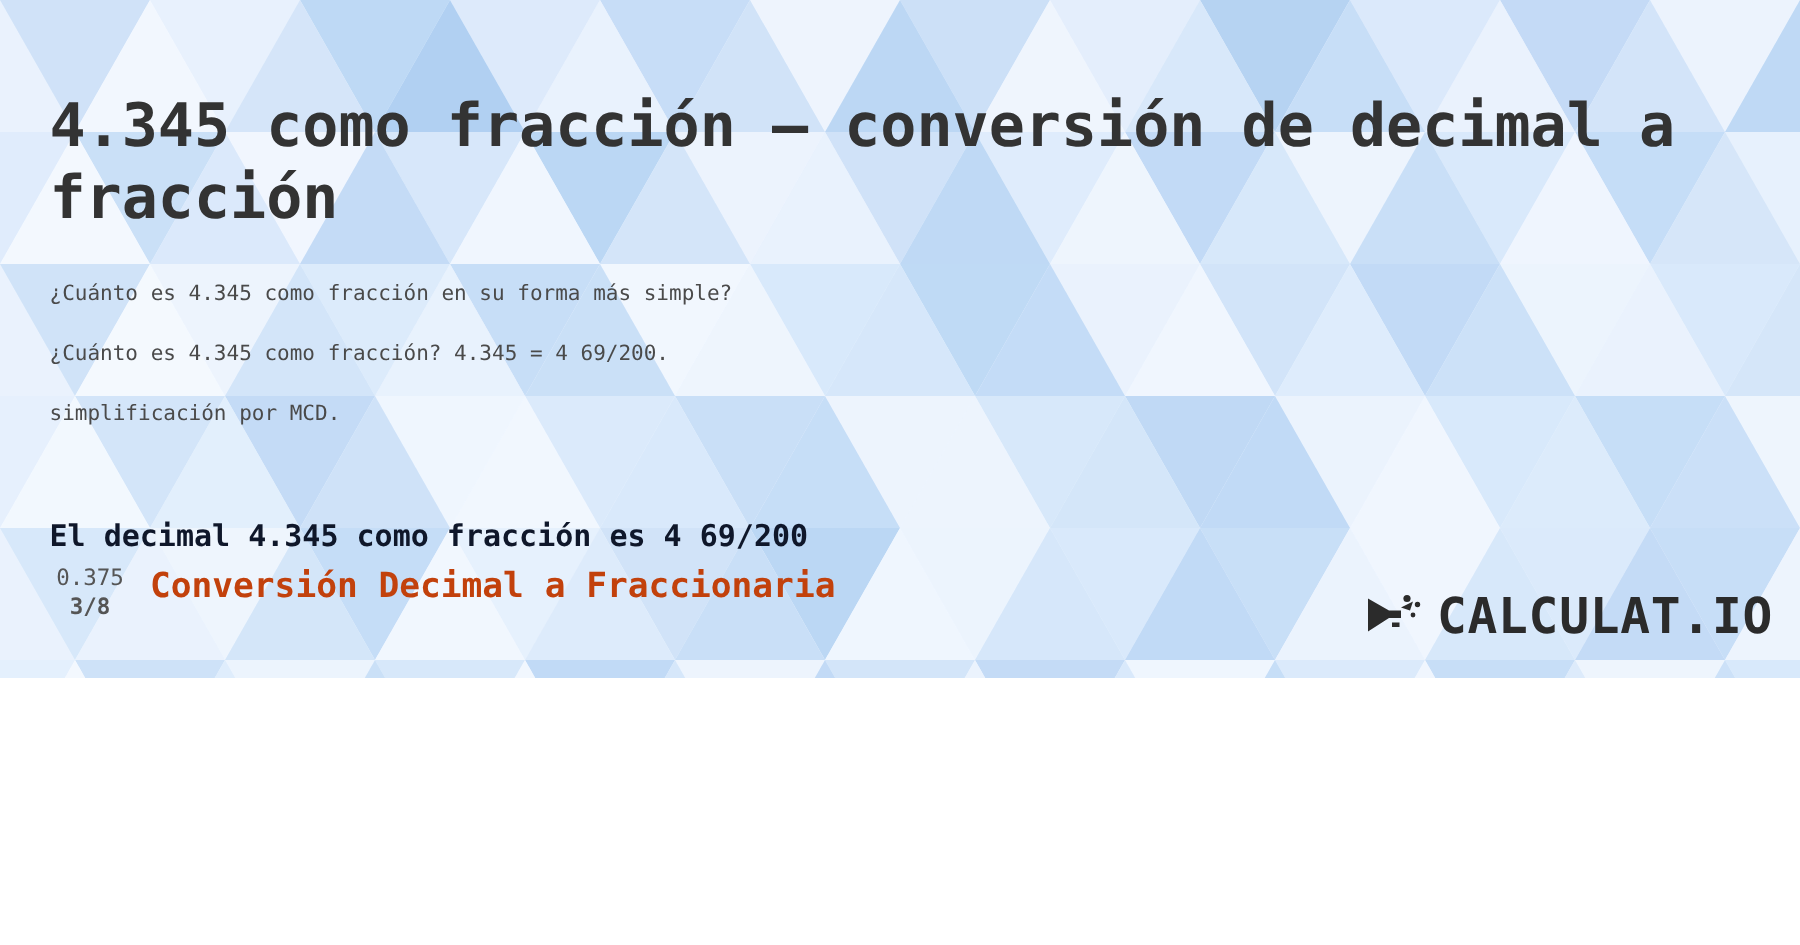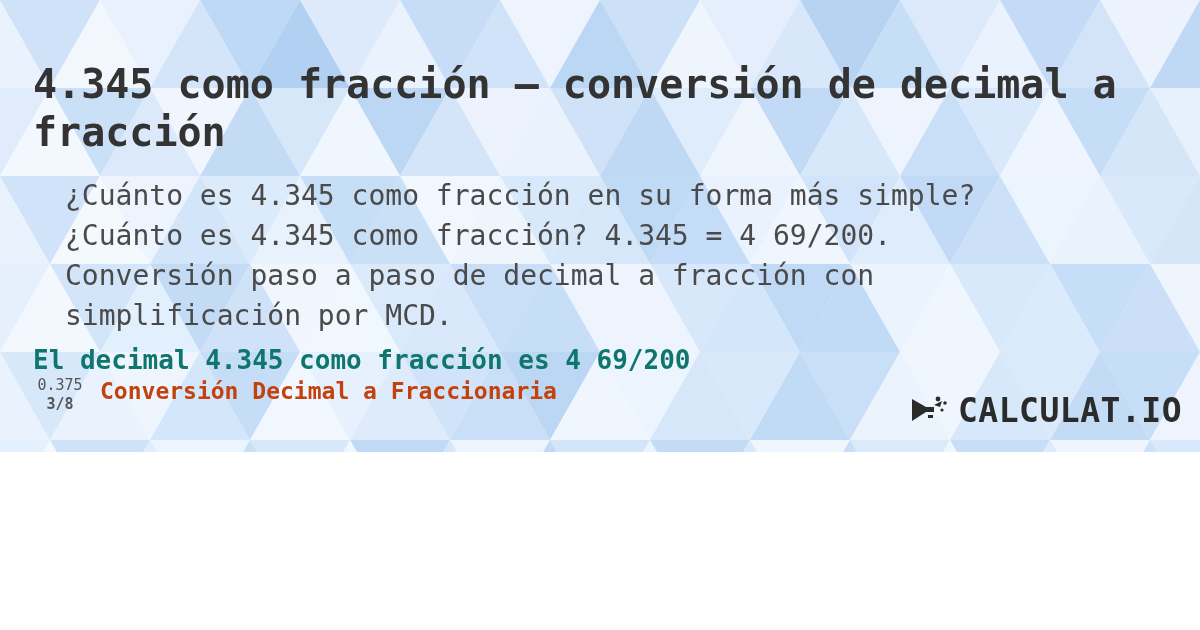--- a/index.html
+++ b/index.html
@@ -42,33 +42,32 @@
     line-height: 48px;
     font-weight: bold;
     color: #333333;
     letter-spacing: 0px;
   }
   .lead {
     position: absolute;
     left: 33px;
     top: 176px;
     width: 1060px;
-    font-size: 28px;
+    font-size: 14px;
     line-height: 40px;
     color: #4a4a4a;
-    margin-left: 32px;
   }
   .lead .l1, .lead .l2, .lead .l3, .lead .l4 { display: block; white-space: pre; }
   .answer {
     position: absolute;
     left: 33px;
     top: 345px;
-    font-size: 26px;
+    font-size: 20px;
     font-weight: bold;
-    color: #0f766e;
+    color: #0f172a;
     white-space: pre;
   }
   
   .footer {
     position: absolute;
     left: 0;
     bottom: 0;
     width: 1200px;
     height: 92px;
     z-index: 3;
@@ -305,21 +304,20 @@
     <rect x="0" y="538" width="1200" height="92" fill="#ffffff" opacity="0.80"></rect>
   </svg>
 
   <div class="content">
 
     <h1 class="title">4.345 como fracción – conversión de decimal a fracción</h1>
 
     <div class="lead">
       <span class="l1">¿Cuánto es 4.345 como fracción en su forma más simple?</span>
       <span class="l2">¿Cuánto es 4.345 como fracción? 4.345 = 4 69/200.</span>
-      <span class="l3">Conversión paso a paso de decimal a fracción con</span>
       <span class="l4">simplificación por MCD.</span>
     </div>
 
     <div class="answer">El decimal 4.345 como fracción es 4 69/200</div>
 
   </div>
 
   <div class="footer">
 
     <div class="footer-fraction">

